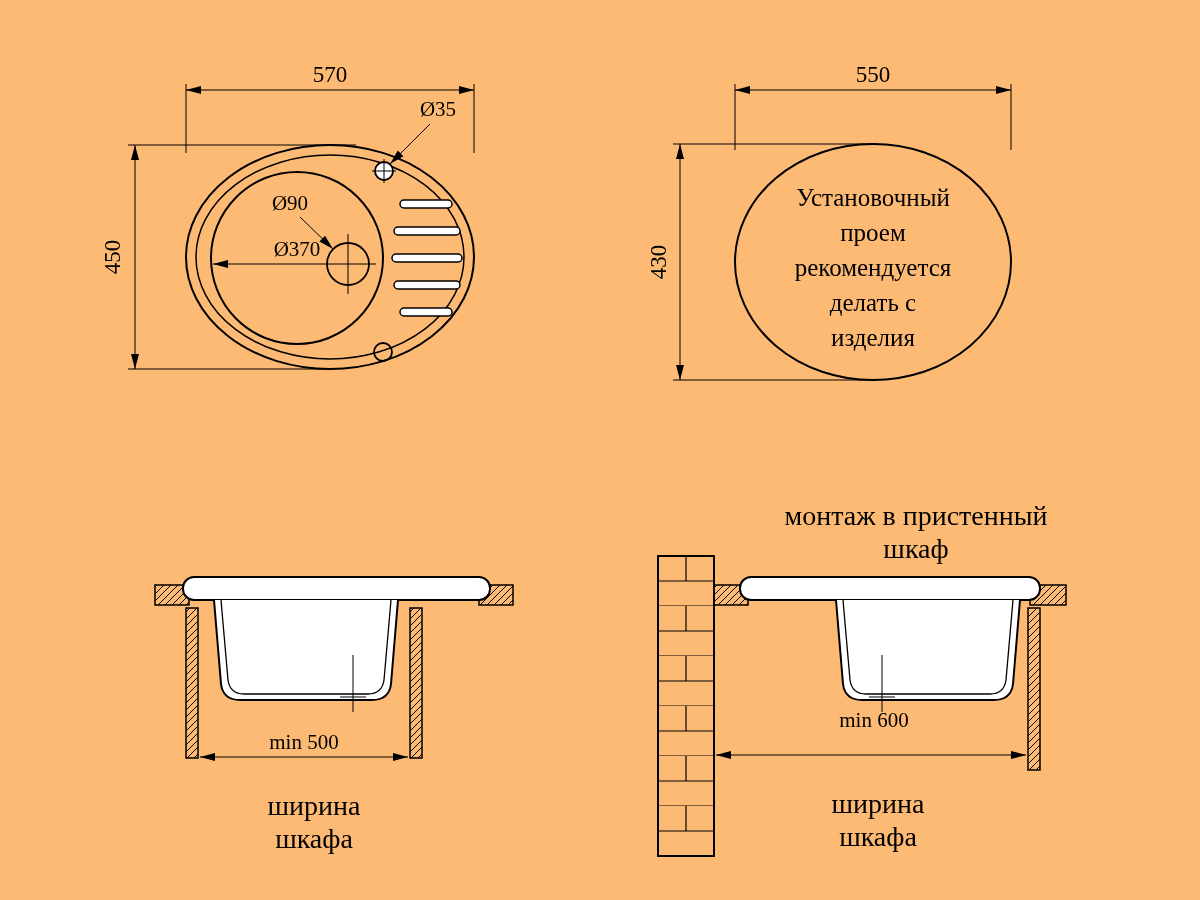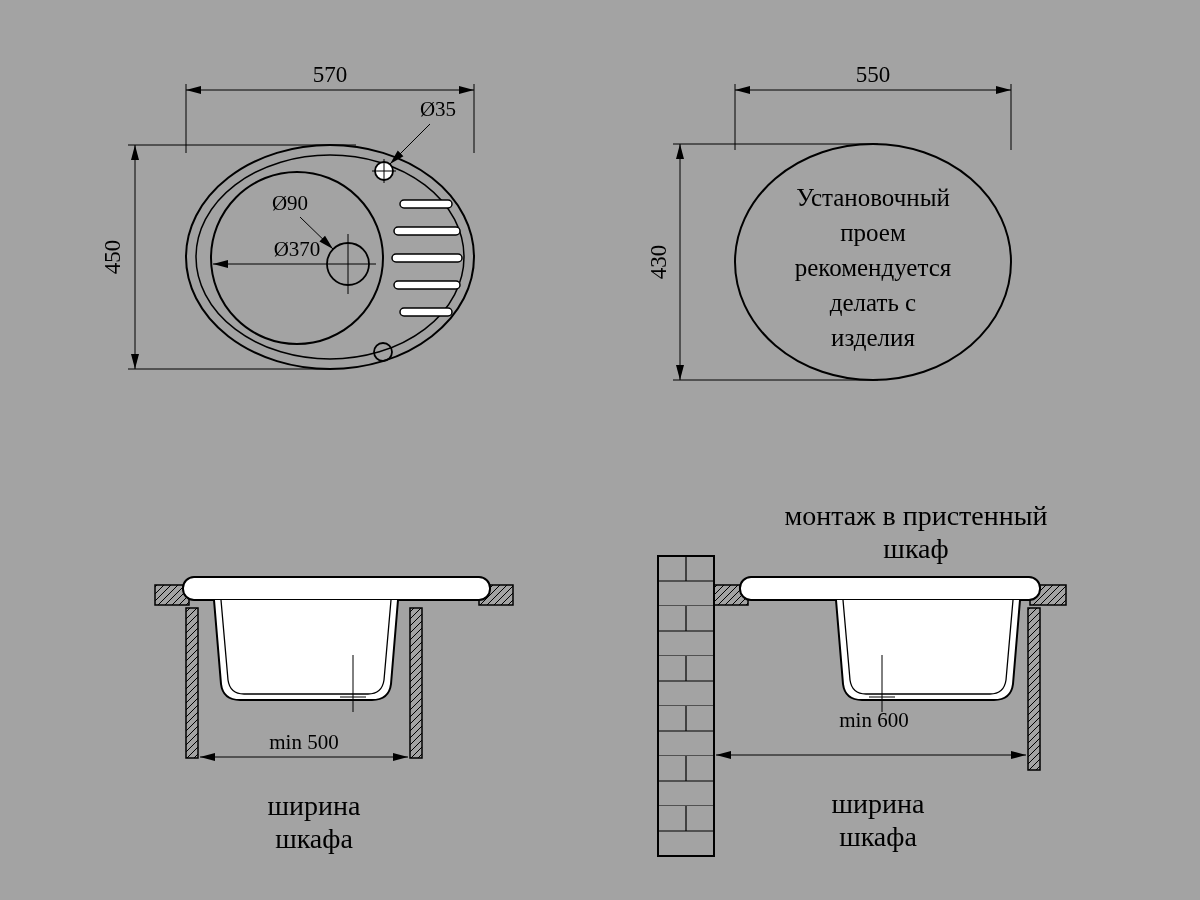--- a/index.html
+++ b/index.html
@@ -1,16 +1,16 @@
 <!DOCTYPE html>
 <html><head>
 <meta charset="utf-8">
 <style>
   html,body{margin:0;padding:0;background:#ffffff;}
-  .stage{position:relative;width:1200px;height:900px;background:#a3a3a3;overflow:hidden;}
+  .stage{position:relative;width:1200px;height:900px;background:#fdba74;overflow:hidden;}
   svg{display:block;}
   text{font-family:"Liberation Serif","DejaVu Serif",serif;fill:#000000;stroke:none;}
   .dim{font-size:23px;}
   .small{font-size:21px;}
   .note{font-size:25px;}
   .caption{font-size:28px;}
   .minlbl{font-size:21px;}
 </style>
 </head>
 <body>

